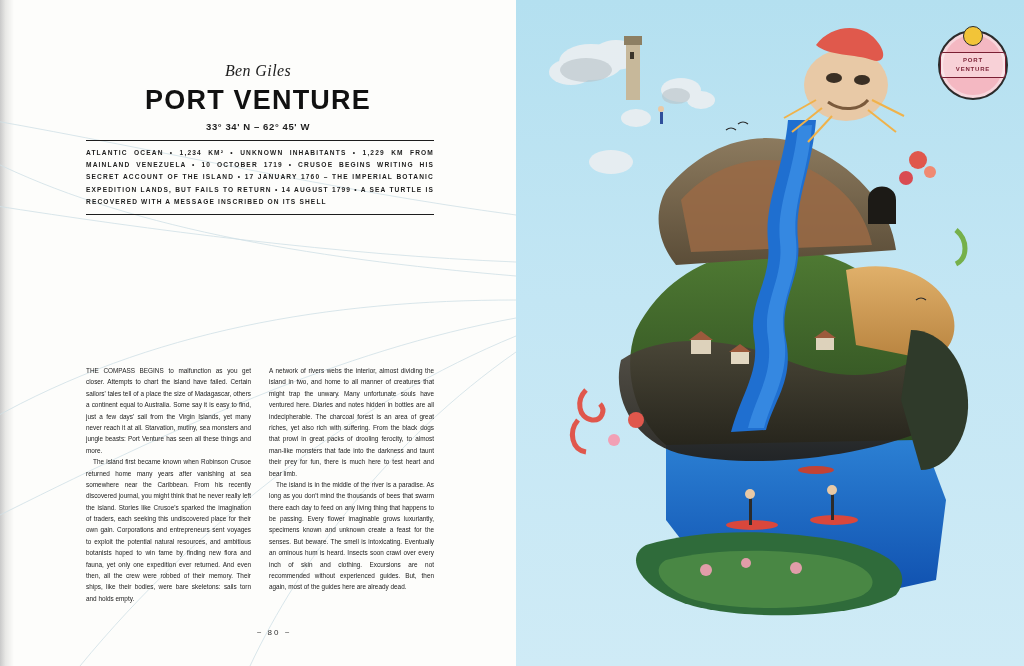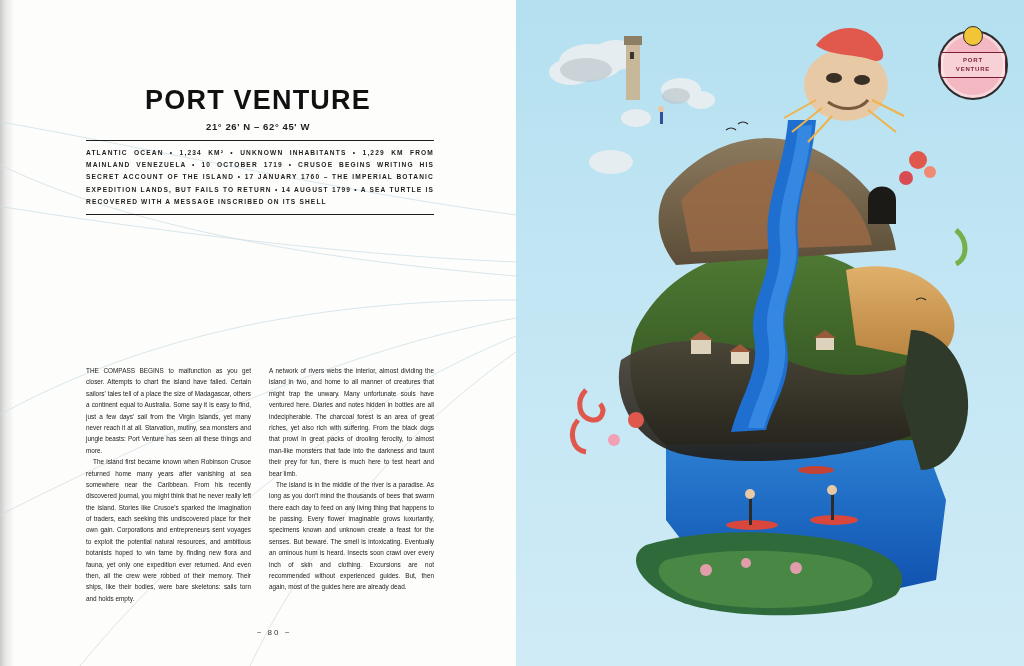--- a/index.html
+++ b/index.html
@@ -168,22 +168,23 @@
         <path d="M-10 120 C 160 150, 330 190, 516 215"></path>
         <path d="M-10 205 C 150 230, 340 255, 516 262"></path>
         <path d="M516 300 C 330 300, 150 330, -10 420"></path>
         <path d="M516 318 C 340 350, 170 430, -10 520"></path>
         <path d="M516 336 C 360 400, 200 520, 80 666"></path>
         <path d="M516 352 C 390 440, 300 560, 250 666"></path>
         <path d="M516 276 C 300 258, 120 225, -10 160"></path>
       </g>
     </svg>
 
+    <div class="byline">Ben Giles</div>
     <div class="title">PORT VENTURE</div>
-    <div class="coords">21° 26' N – 62° 45' W</div>
+    <div class="coords">33° 34' N – 62° 45' W</div>
 
     <div class="factbox">ATLANTIC OCEAN • 1,234 KM² • UNKNOWN INHABITANTS • 1,229 KM FROM MAINLAND VENEZUELA • 10 OCTOBER 1719 • CRUSOE BEGINS WRITING HIS SECRET ACCOUNT OF THE ISLAND • 17 JANUARY 1760 – THE IMPERIAL BOTANIC EXPEDITION LANDS, BUT FAILS TO RETURN • 14 AUGUST 1799 • A SEA TURTLE IS RECOVERED WITH A MESSAGE INSCRIBED ON ITS SHELL</div>
 
     <div class="columns">
       <div class="col">
         <p class="first">THE COMPASS BEGINS to malfunction as you get closer. Attempts to chart the island have failed. Certain sailors' tales tell of a place the size of Madagascar, others a continent equal to Australia. Some say it is easy to find, just a few days' sail from the Virgin Islands, yet many never reach it at all. Starvation, mutiny, sea monsters and jungle beasts: Port Venture has seen all these things and more.</p>
         <p>The island first became known when Robinson Crusoe returned home many years after vanishing at sea somewhere near the Caribbean. From his recently discovered journal, you might think that he never really left the island. Stories like Crusoe's sparked the imagination of traders, each seeking this undiscovered place for their own gain. Corporations and entrepreneurs sent voyages to exploit the potential natural resources, and ambitious botanists hoped to win fame by finding new flora and fauna, yet only one expedition ever returned. And even then, all the crew were robbed of their memory. Their ships, like their bodies, were bare skeletons: sails torn and holds empty.</p>
       </div>
       <div class="col">
         <p class="first">A network of rivers webs the interior, almost dividing the island in two, and home to all manner of creatures that might trap the unwary. Many unfortunate souls have ventured here. Diaries and notes hidden in bottles are all indecipherable. The charcoal forest is an area of great riches, yet also rich with suffering. From the black dogs that prowl in great packs of drooling ferocity, to almost man-like monsters that fade into the darkness and taunt their prey for fun, there is much here to test heart and bear limb.</p>

